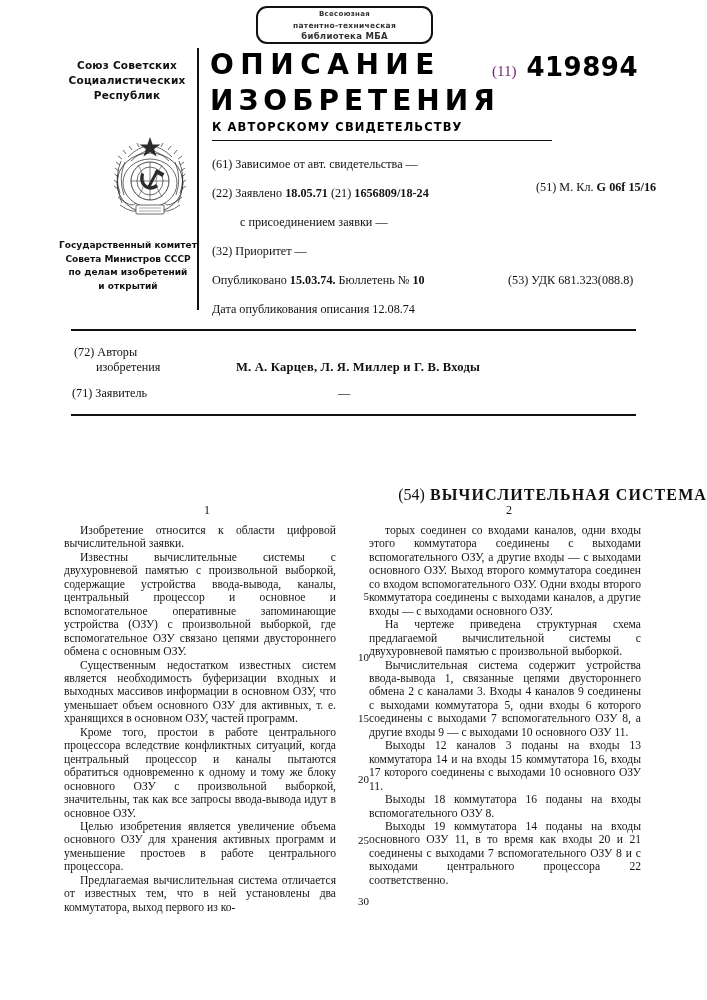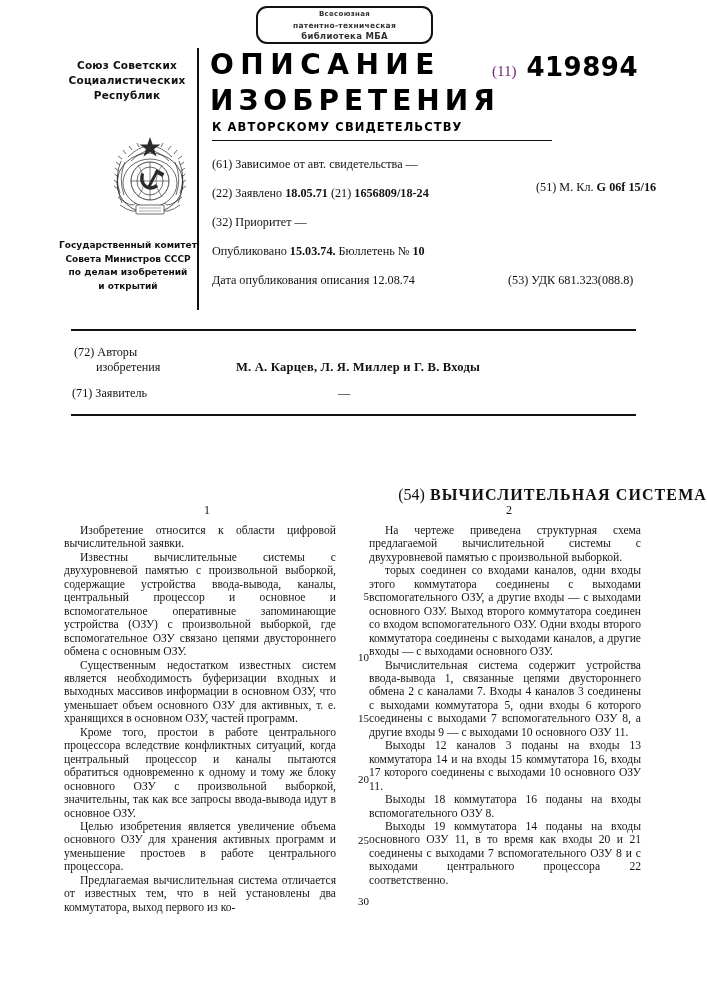--- a/index.html
+++ b/index.html
@@ -384,20 +384,21 @@
   </div>
 
   <div class="biblio">
     <div class="row">(61) Зависимое от авт. свидетельства   —</div>
     <div class="row">
       <span>(22) Заявлено</span>
       <b>18.05.71</b>
       <span>(21)</span>
       <b>1656809/18-24</b>
     </div>
+    <div class="row indent">с присоединением заявки   —</div>
     <div class="row">(32) Приоритет   —</div>
     <div class="row">
       <span>Опубликовано</span>
       <b>15.03.74.</b>
       <span>Бюллетень №</span>
       <b>10</b>
     </div>
     <div class="row">
       <span>Дата опубликования описания</span>
       <span>12.08.74</span>
@@ -438,23 +439,23 @@
 
   <div class="col left">
       <p>Изобретение относится к области цифровой вычислительной заявки.</p>
       <p>Известны вычислительные системы с двухуровневой памятью с произвольной выборкой, содержащие устройства ввода-вывода, каналы, центральный процессор и основное и вспомогательное оперативные запоминающие устройства (ОЗУ) с произвольной выборкой, где вспомогательное ОЗУ связано цепями двустороннего обмена с основным ОЗУ.</p>
       <p>Существенным недостатком известных систем является необходимость буферизации входных и выходных массивов информации в основном ОЗУ, что уменьшает объем основного ОЗУ для активных, т. е. хранящихся в основном ОЗУ, частей программ.</p>
       <p>Кроме того, простои в работе центрального процессора вследствие конфликтных ситуаций, когда центральный процессор и каналы пытаются обратиться одновременно к одному и тому же блоку основного ОЗУ с произвольной выборкой, значительны, так как все запросы ввода-вывода идут в основное ОЗУ.</p>
       <p>Целью изобретения является увеличение объема основного ОЗУ для хранения активных программ и уменьшение простоев в работе центрального процессора.</p>
       <p>Предлагаемая вычислительная система отличается от известных тем, что в ней установлены два коммутатора, выход первого из ко-</p>
     </div>
   <div class="col right">
+      <p>торых соединен со входами каналов, одни входы этого коммутатора соединены с выходами вспомогательного ОЗУ, а другие входы — с выходами основного ОЗУ. Выход второго коммутатора соединен со входом вспомогательного ОЗУ. Одни входы второго коммутатора соединены с выходами каналов, а другие входы — с выходами основного ОЗУ.</p>
       <p>На чертеже приведена структурная схема предлагаемой вычислительной системы с двухуровневой памятью с произвольной выборкой.</p>
-      <p>торых соединен со входами каналов, одни входы этого коммутатора соединены с выходами вспомогательного ОЗУ, а другие входы — с выходами основного ОЗУ. Выход второго коммутатора соединен со входом вспомогательного ОЗУ. Одни входы второго коммутатора соединены с выходами каналов, а другие входы — с выходами основного ОЗУ.</p>
-      <p>Вычислительная система содержит устройства ввода-вывода 1, связанные цепями двустороннего обмена 2 с каналами 7. Входы 4 каналов 3 соединены с выходами коммутатора 5, одни входы 6 которого соединены с выходами 7 вспомогательного ОЗУ 8, а другие входы 9 — с выходами 10 основного ОЗУ 11.</p>
+      <p>Вычислительная система содержит устройства ввода-вывода 1, связанные цепями двустороннего обмена 2 с каналами 3. Входы 4 каналов 9 соединены с выходами коммутатора 5, одни входы 6 которого соединены с выходами 7 вспомогательного ОЗУ 8, а другие входы 9 — с выходами 10 основного ОЗУ 11.</p>
       <p>Выходы 12 каналов 3 поданы на входы 13 коммутатора 14 и на входы 15 коммутатора 16, входы 17 которого соединены с выходами 10 основного ОЗУ 11.</p>
       <p>Выходы 18 коммутатора 16 поданы на входы вспомогательного ОЗУ 8.</p>
       <p>Выходы 19 коммутатора 14 поданы на входы основного ОЗУ 11, в то время как входы 20 и 21 соединены с выходами 7 вспомогательного ОЗУ 8 и с выходами центрального процессора 22 соответственно.</p>
     </div>
 
   <div class="linenums">
       <div style="top: 66px;">5</div>
       <div style="top: 127px;">10</div>
       <div style="top: 188px;">15</div>
       <div style="top: 249px;">20</div>

